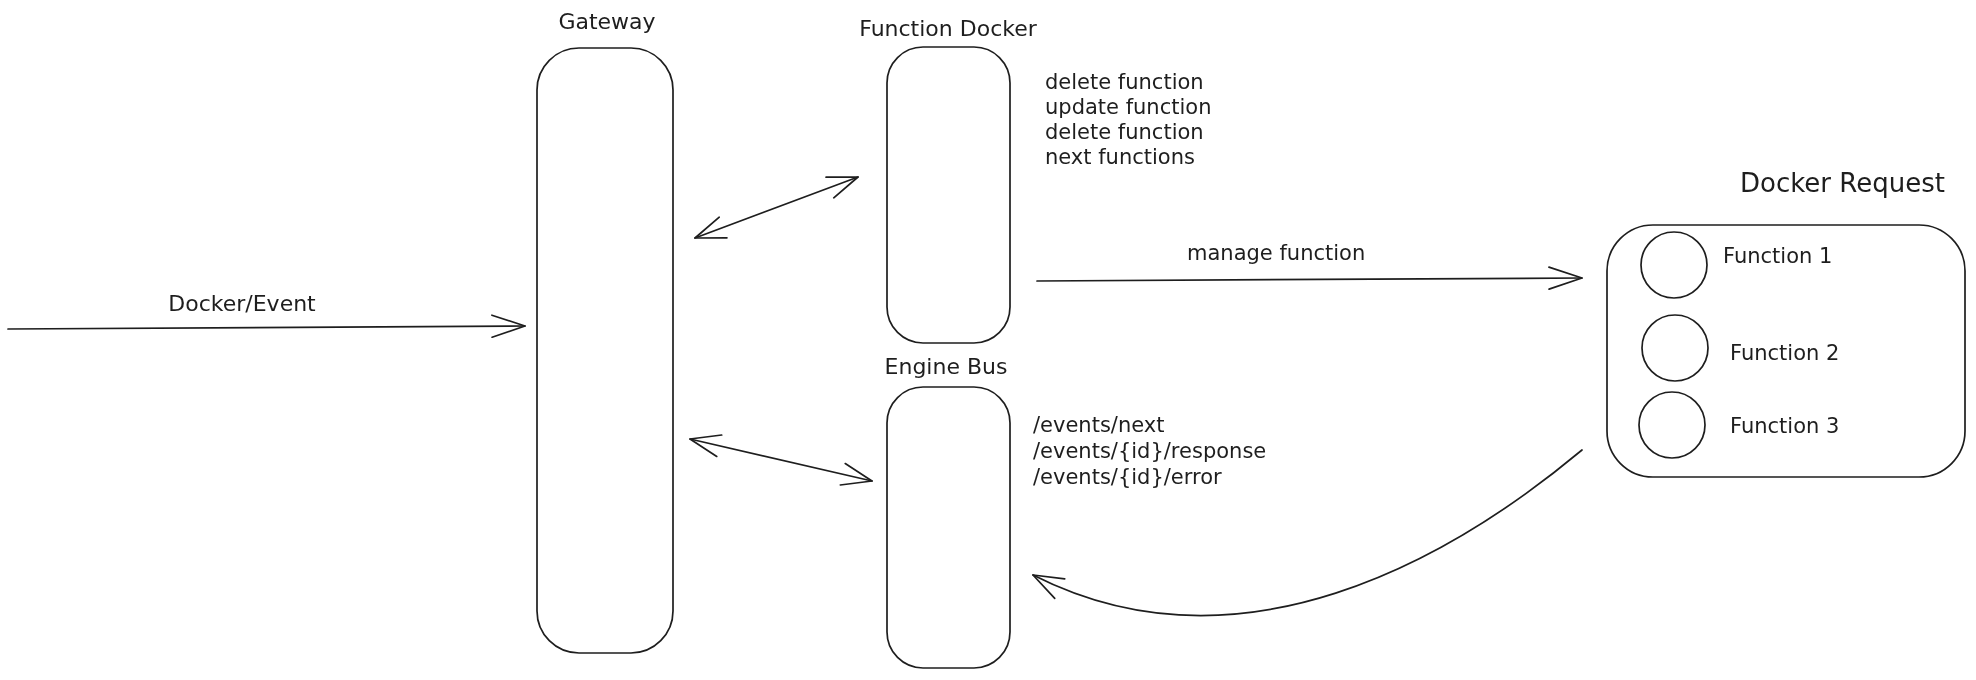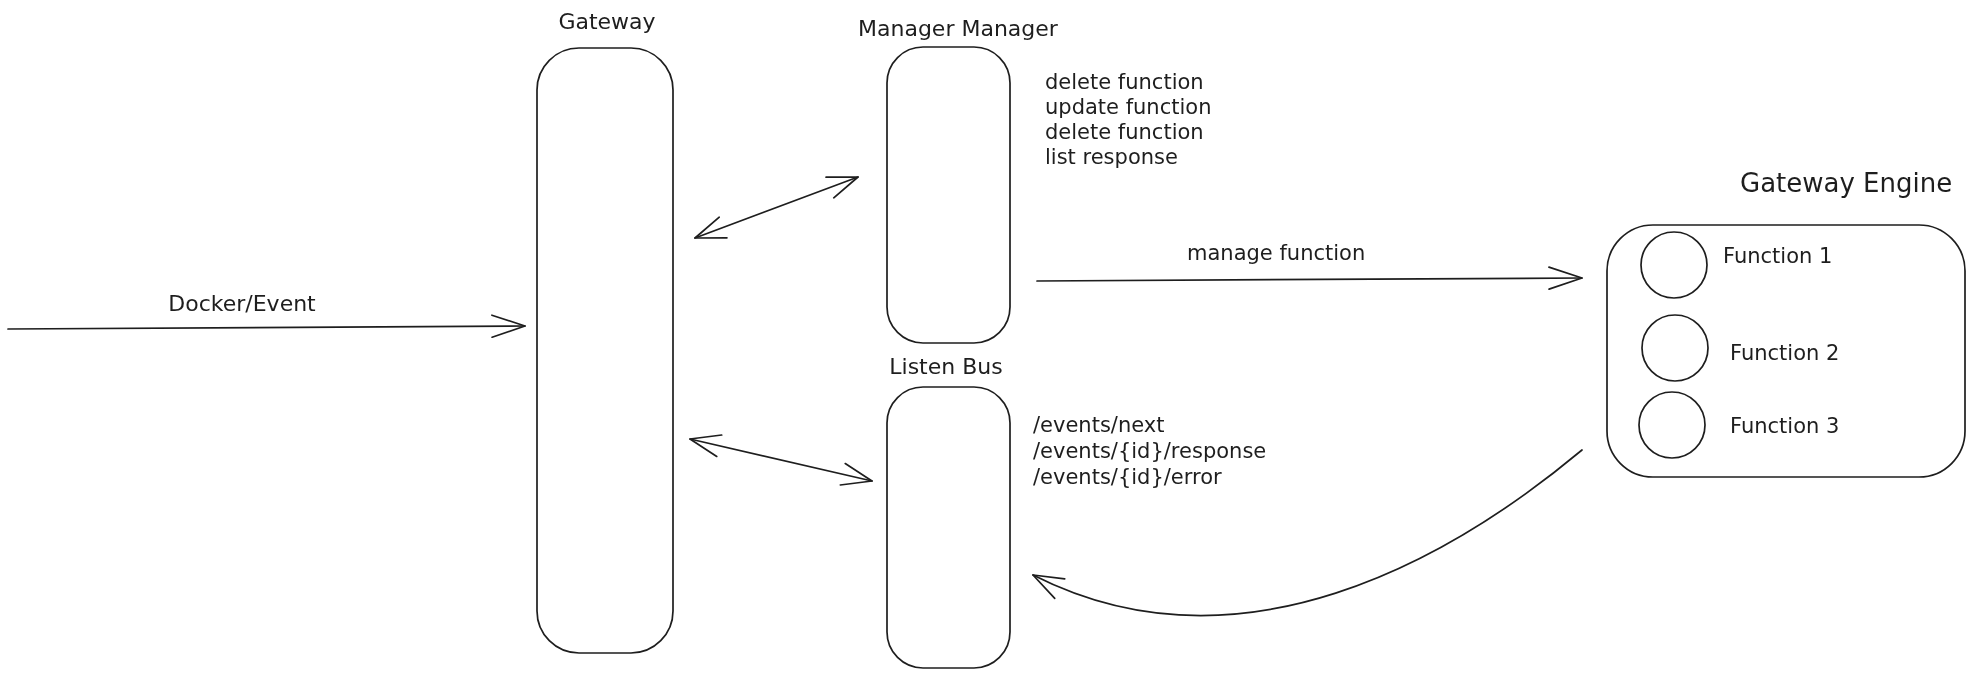--- a/index.html
+++ b/index.html
@@ -79,31 +79,31 @@
     </g>
 
     <g>
       <path d="M1582,450 C1450,560 1240,680 1033,575"></path>
       <path d="M-30,-11 L0,0 L-30,11" transform="translate(1033,575) rotate(-153)"></path>
     </g>
   </svg>
 
   <div class="lbl center node-title" style="left:537px; top:9px; width:140px;">Gateway</div>
 
-  <div class="lbl center node-title" style="left:858px; top:16px; width:180px;">Manager Manager</div>
+  <div class="lbl center node-title" style="left:858px; top:16px; width:180px;">Function Docker</div>
 
-  <div class="lbl center node-title" style="left:876px; top:354px; width:140px;">Listen Bus</div>
+  <div class="lbl center node-title" style="left:876px; top:354px; width:140px;">Engine Bus</div>
 
-  <div class="lbl center big-title" style="left:1740px; top:169px; width:180px;">Gateway Engine</div>
+  <div class="lbl center big-title" style="left:1740px; top:169px; width:180px;">Docker Request</div>
 
   <div class="list ops" style="left:1045px; top:70px;">
     <div>delete function</div>
     <div>update function</div>
     <div>delete function</div>
-    <div>list response</div>
+    <div>next functions</div>
   </div>
 
   <div class="list" style="left:1033px; top:412px;">
     <div>/events/next</div>
     <div>/events/{id}/response</div>
     <div>/events/{id}/error</div>
   </div>
 
   <div class="fn-label" style="left:1723px; top:244px;">Function 1</div>
   <div class="fn-label" style="left:1730px; top:341px;">Function 2</div>

